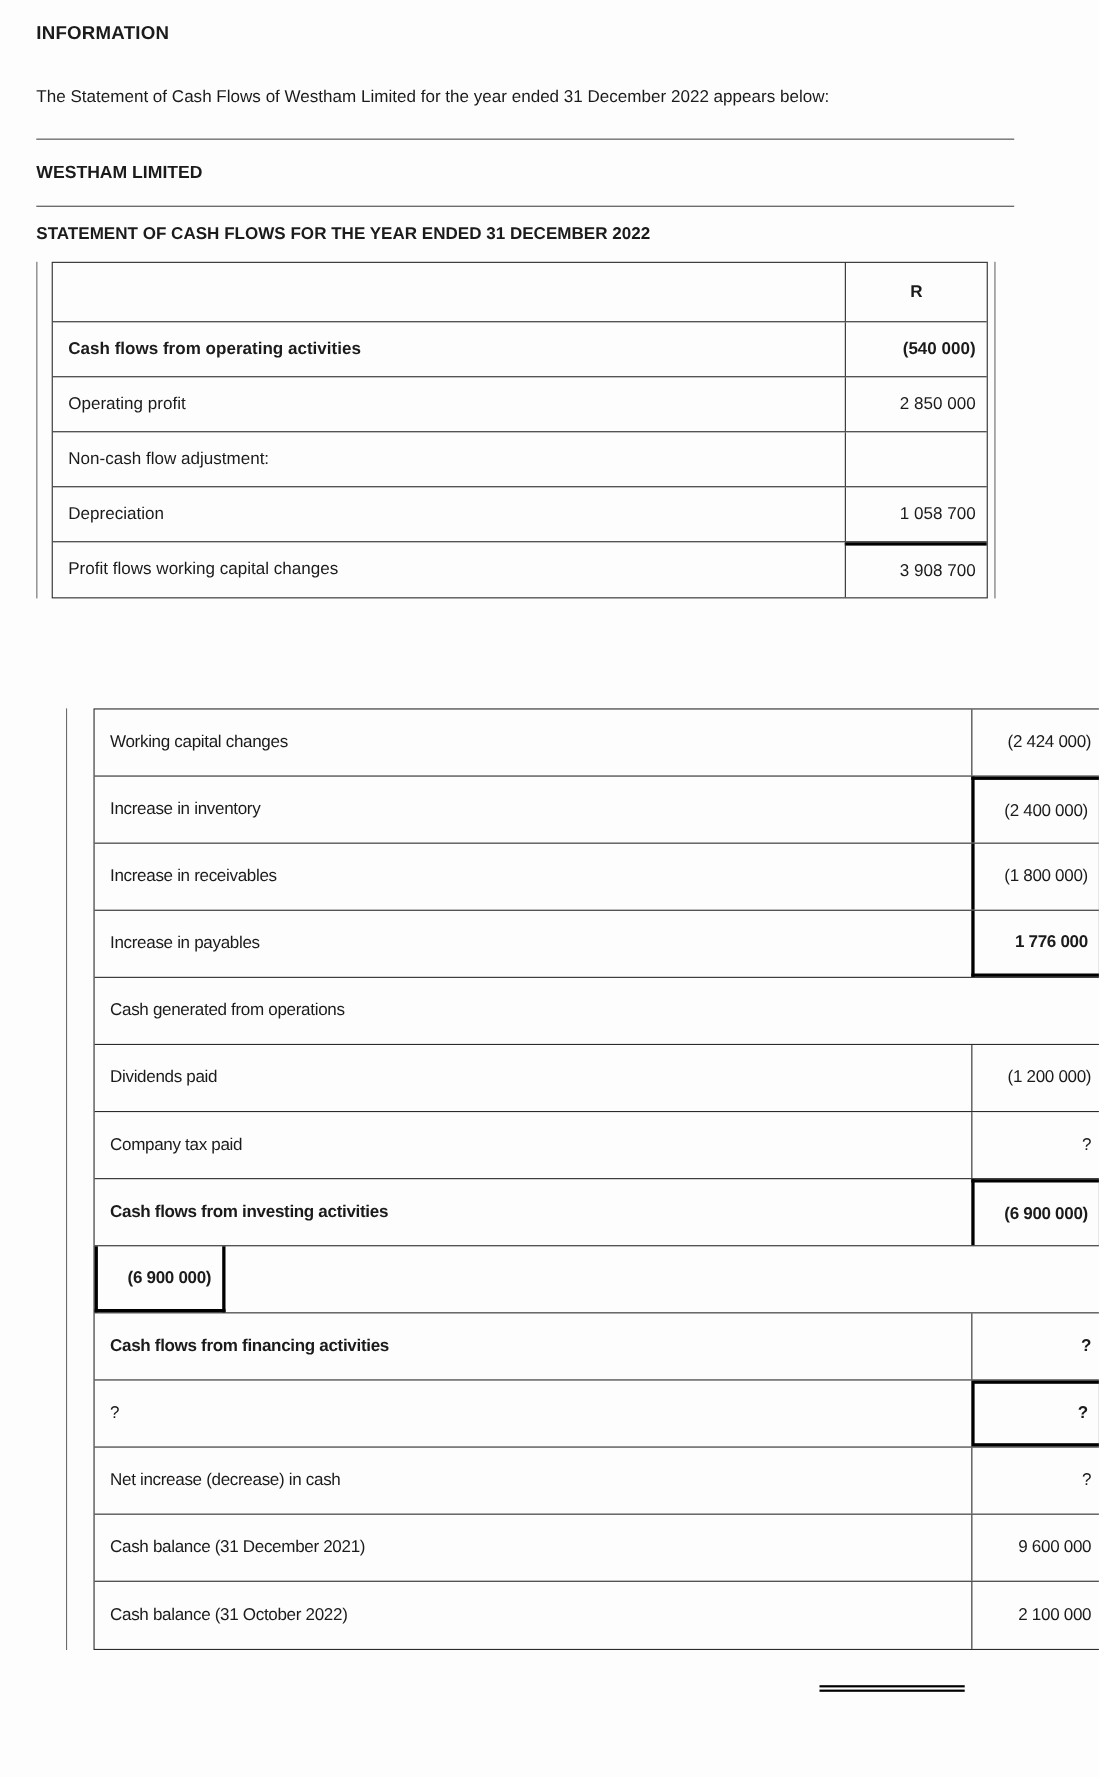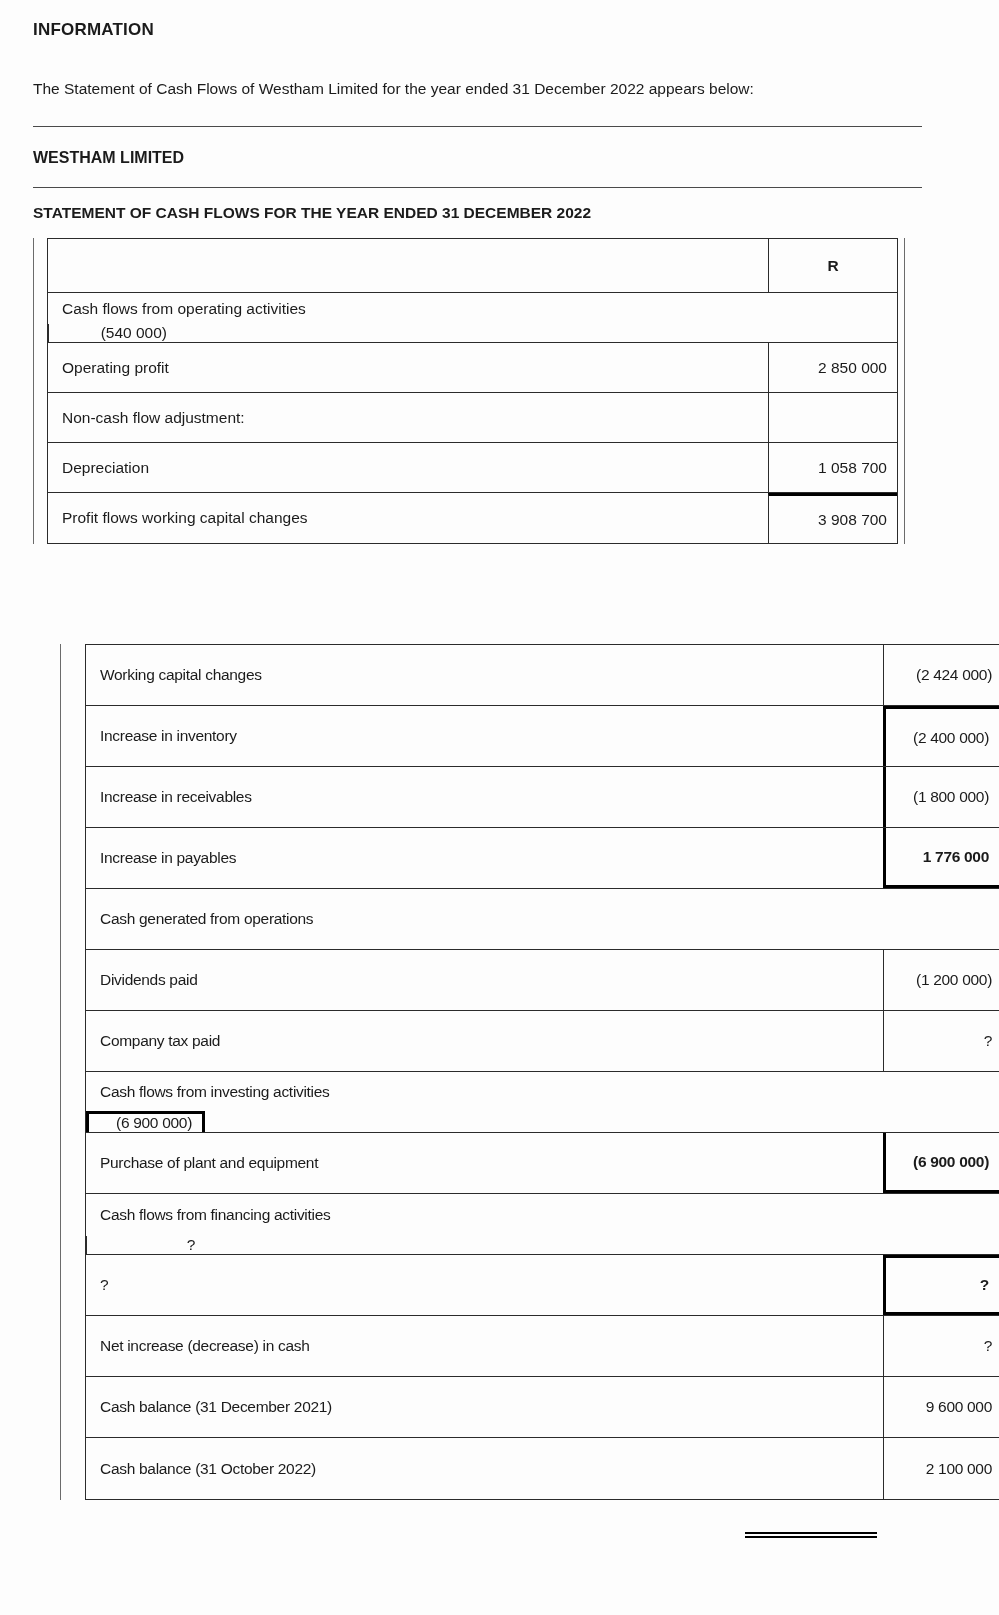--- a/index.html
+++ b/index.html
@@ -35,21 +35,21 @@
     margin-top: 22px;
   }
   .stmt-title {
     font-size: 15.5px;
     font-weight: bold;
     margin-top: 16px;
   }
 
   
   .trow { display: flex; align-items: stretch; border-bottom: 1px solid #2b2b2b; }
-  .trow.bold { font-weight: normal; flex-direction: column; }
+  .trow.bold { font-weight: bold; }
   .cell { display: flex; align-items: center; padding: 0 10px; }
   .label { flex: 1; padding-left: 14px; }
   .value { justify-content: flex-end; text-align: right; border-left: 1px solid #2b2b2b; }
 
   
   .t1-outer {
     margin-top: 16px;
     width: 872px;
     padding: 0 6px 0 13px;
     border-left: 1px solid #6b6b6b;
@@ -167,21 +167,20 @@
           </div>
           <div class="trow">
             <div class="cell label">Company tax paid</div>
             <div class="cell value">?</div>
           </div>
           <div class="trow bold">
             <div class="cell label">Cash flows from investing activities</div>
             <div class="cell value hv-top hv-sides">(6 900 000)</div>
           </div>
           <div class="trow">
-            <div class="cell label">Purchase of plant and equipment</div>
             <div class="cell value hv-sides hv-bot">(6 900 000)</div>
           </div>
           <div class="trow bold">
             <div class="cell label">Cash flows from financing activities</div>
             <div class="cell value">?</div>
           </div>
           <div class="trow">
             <div class="cell label">?</div>
             <div class="cell value hv-top hv-sides hv-bot">?</div>
           </div>

